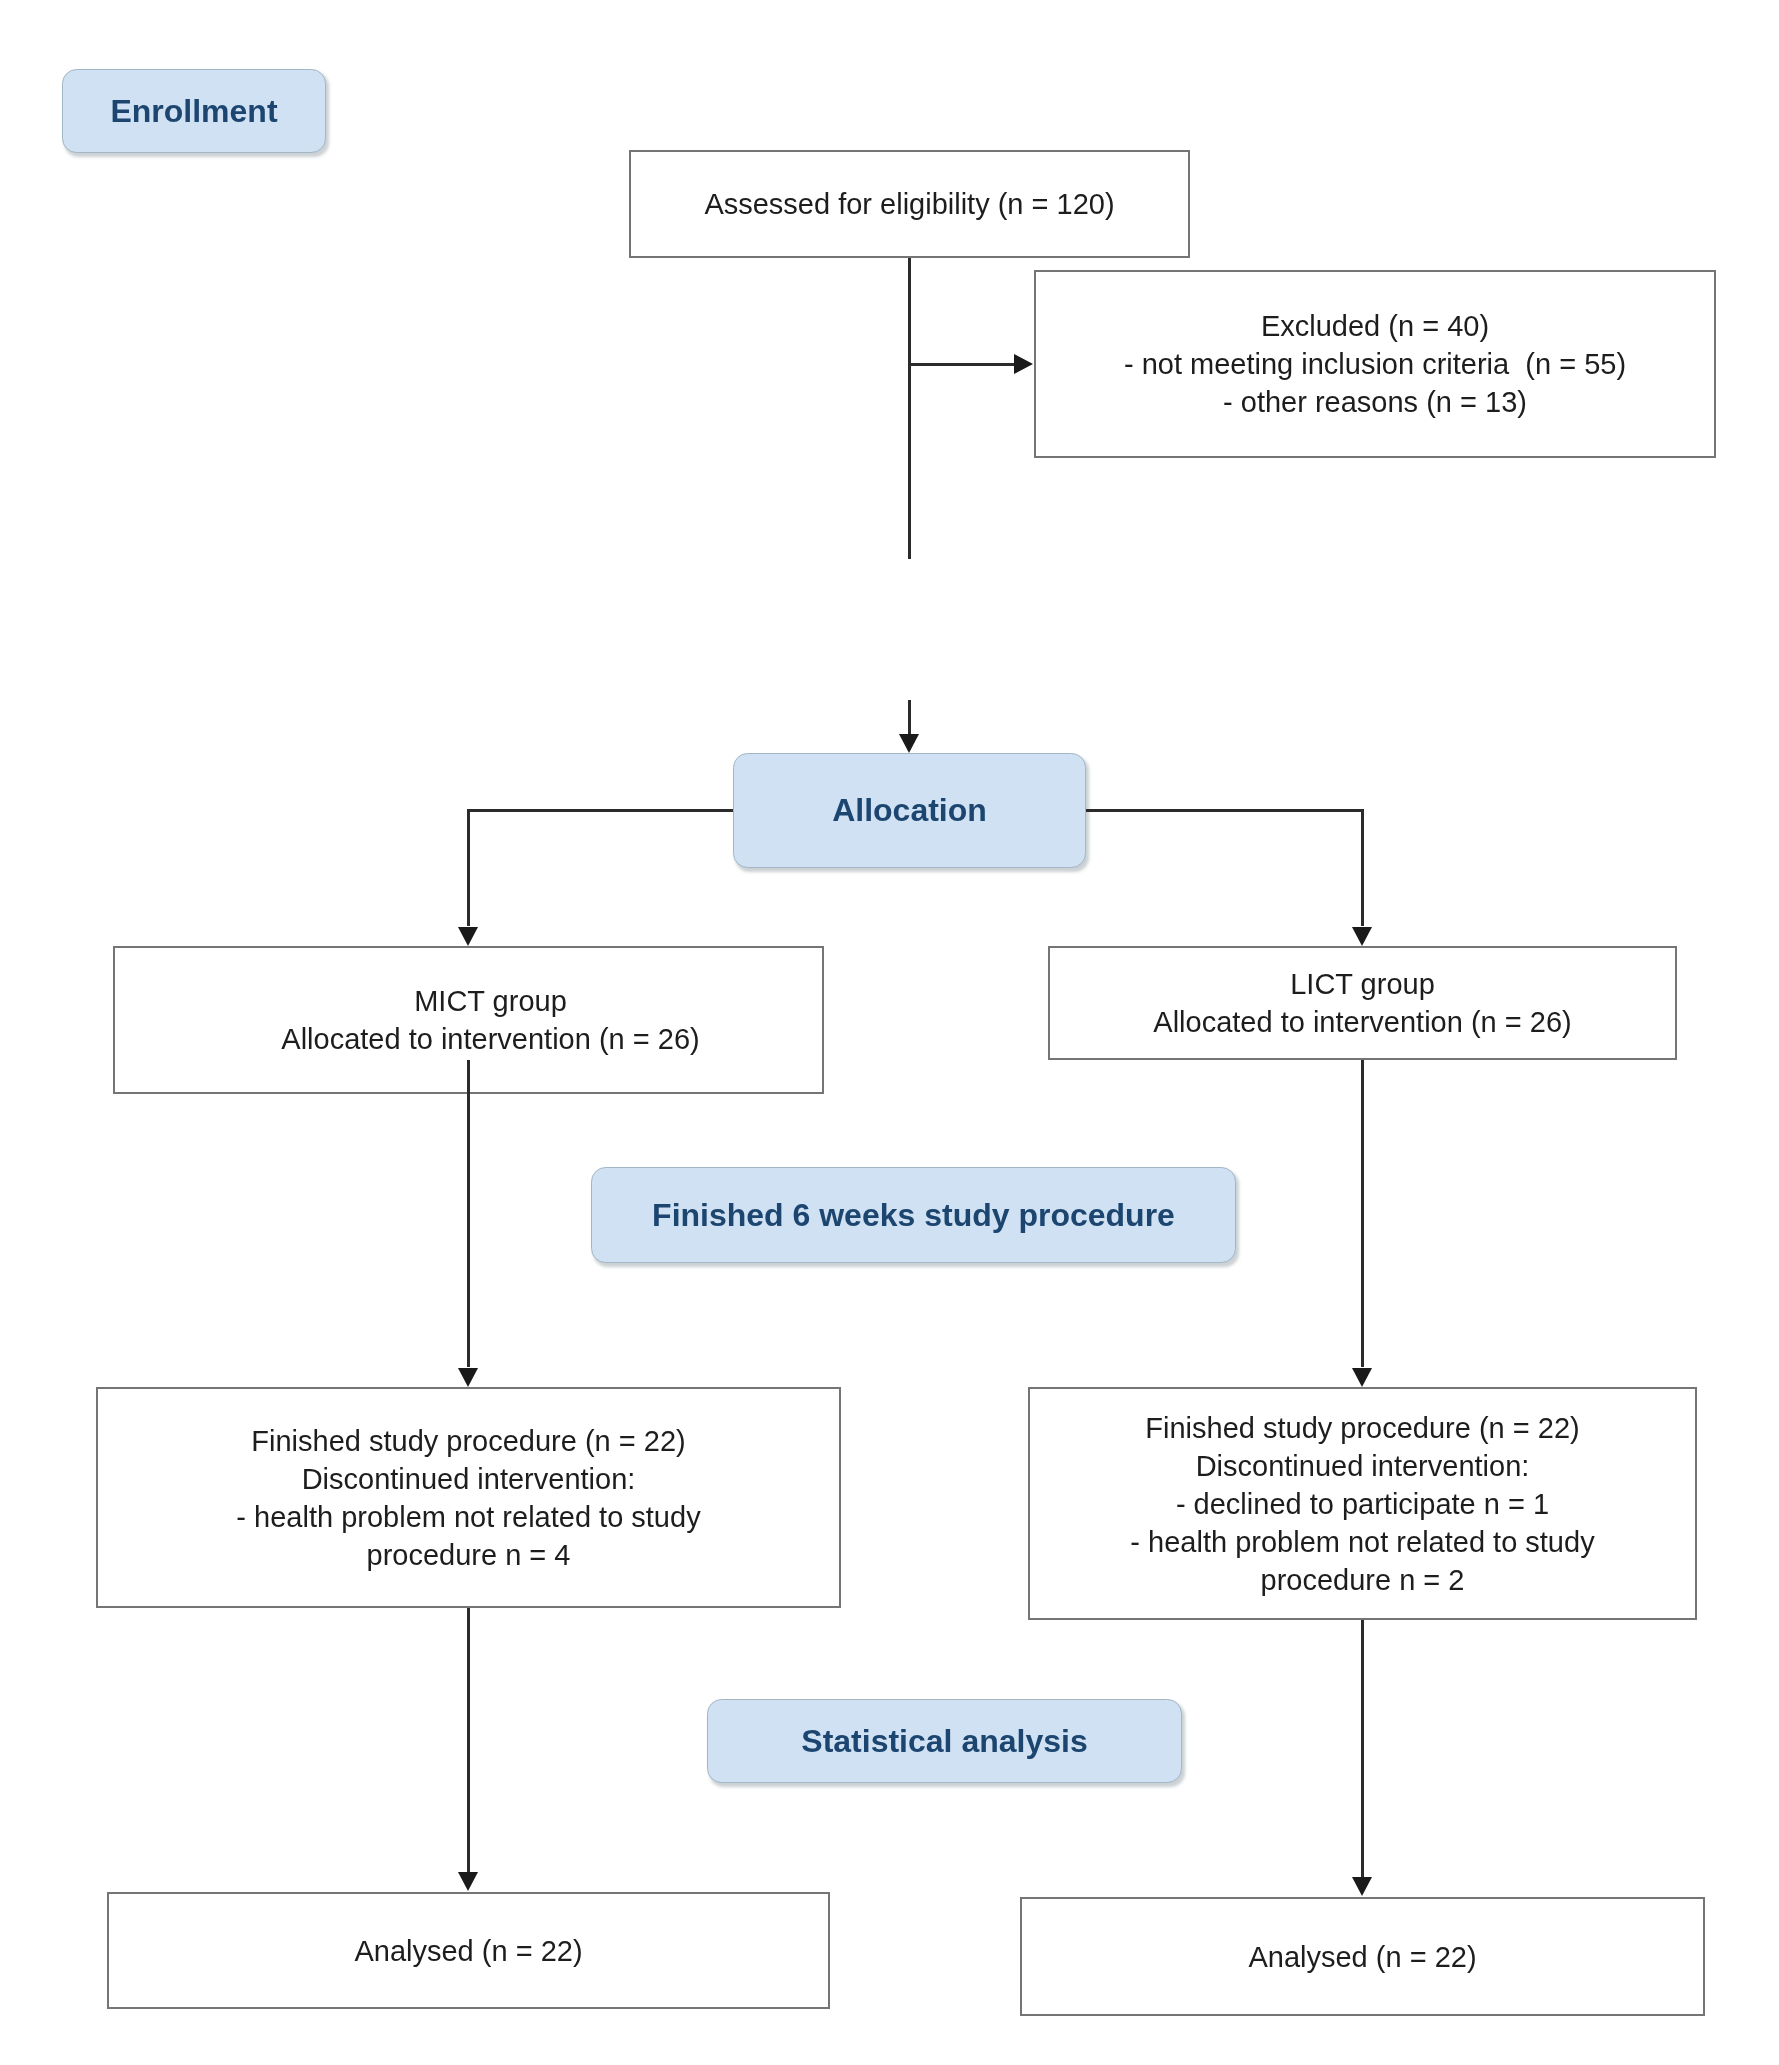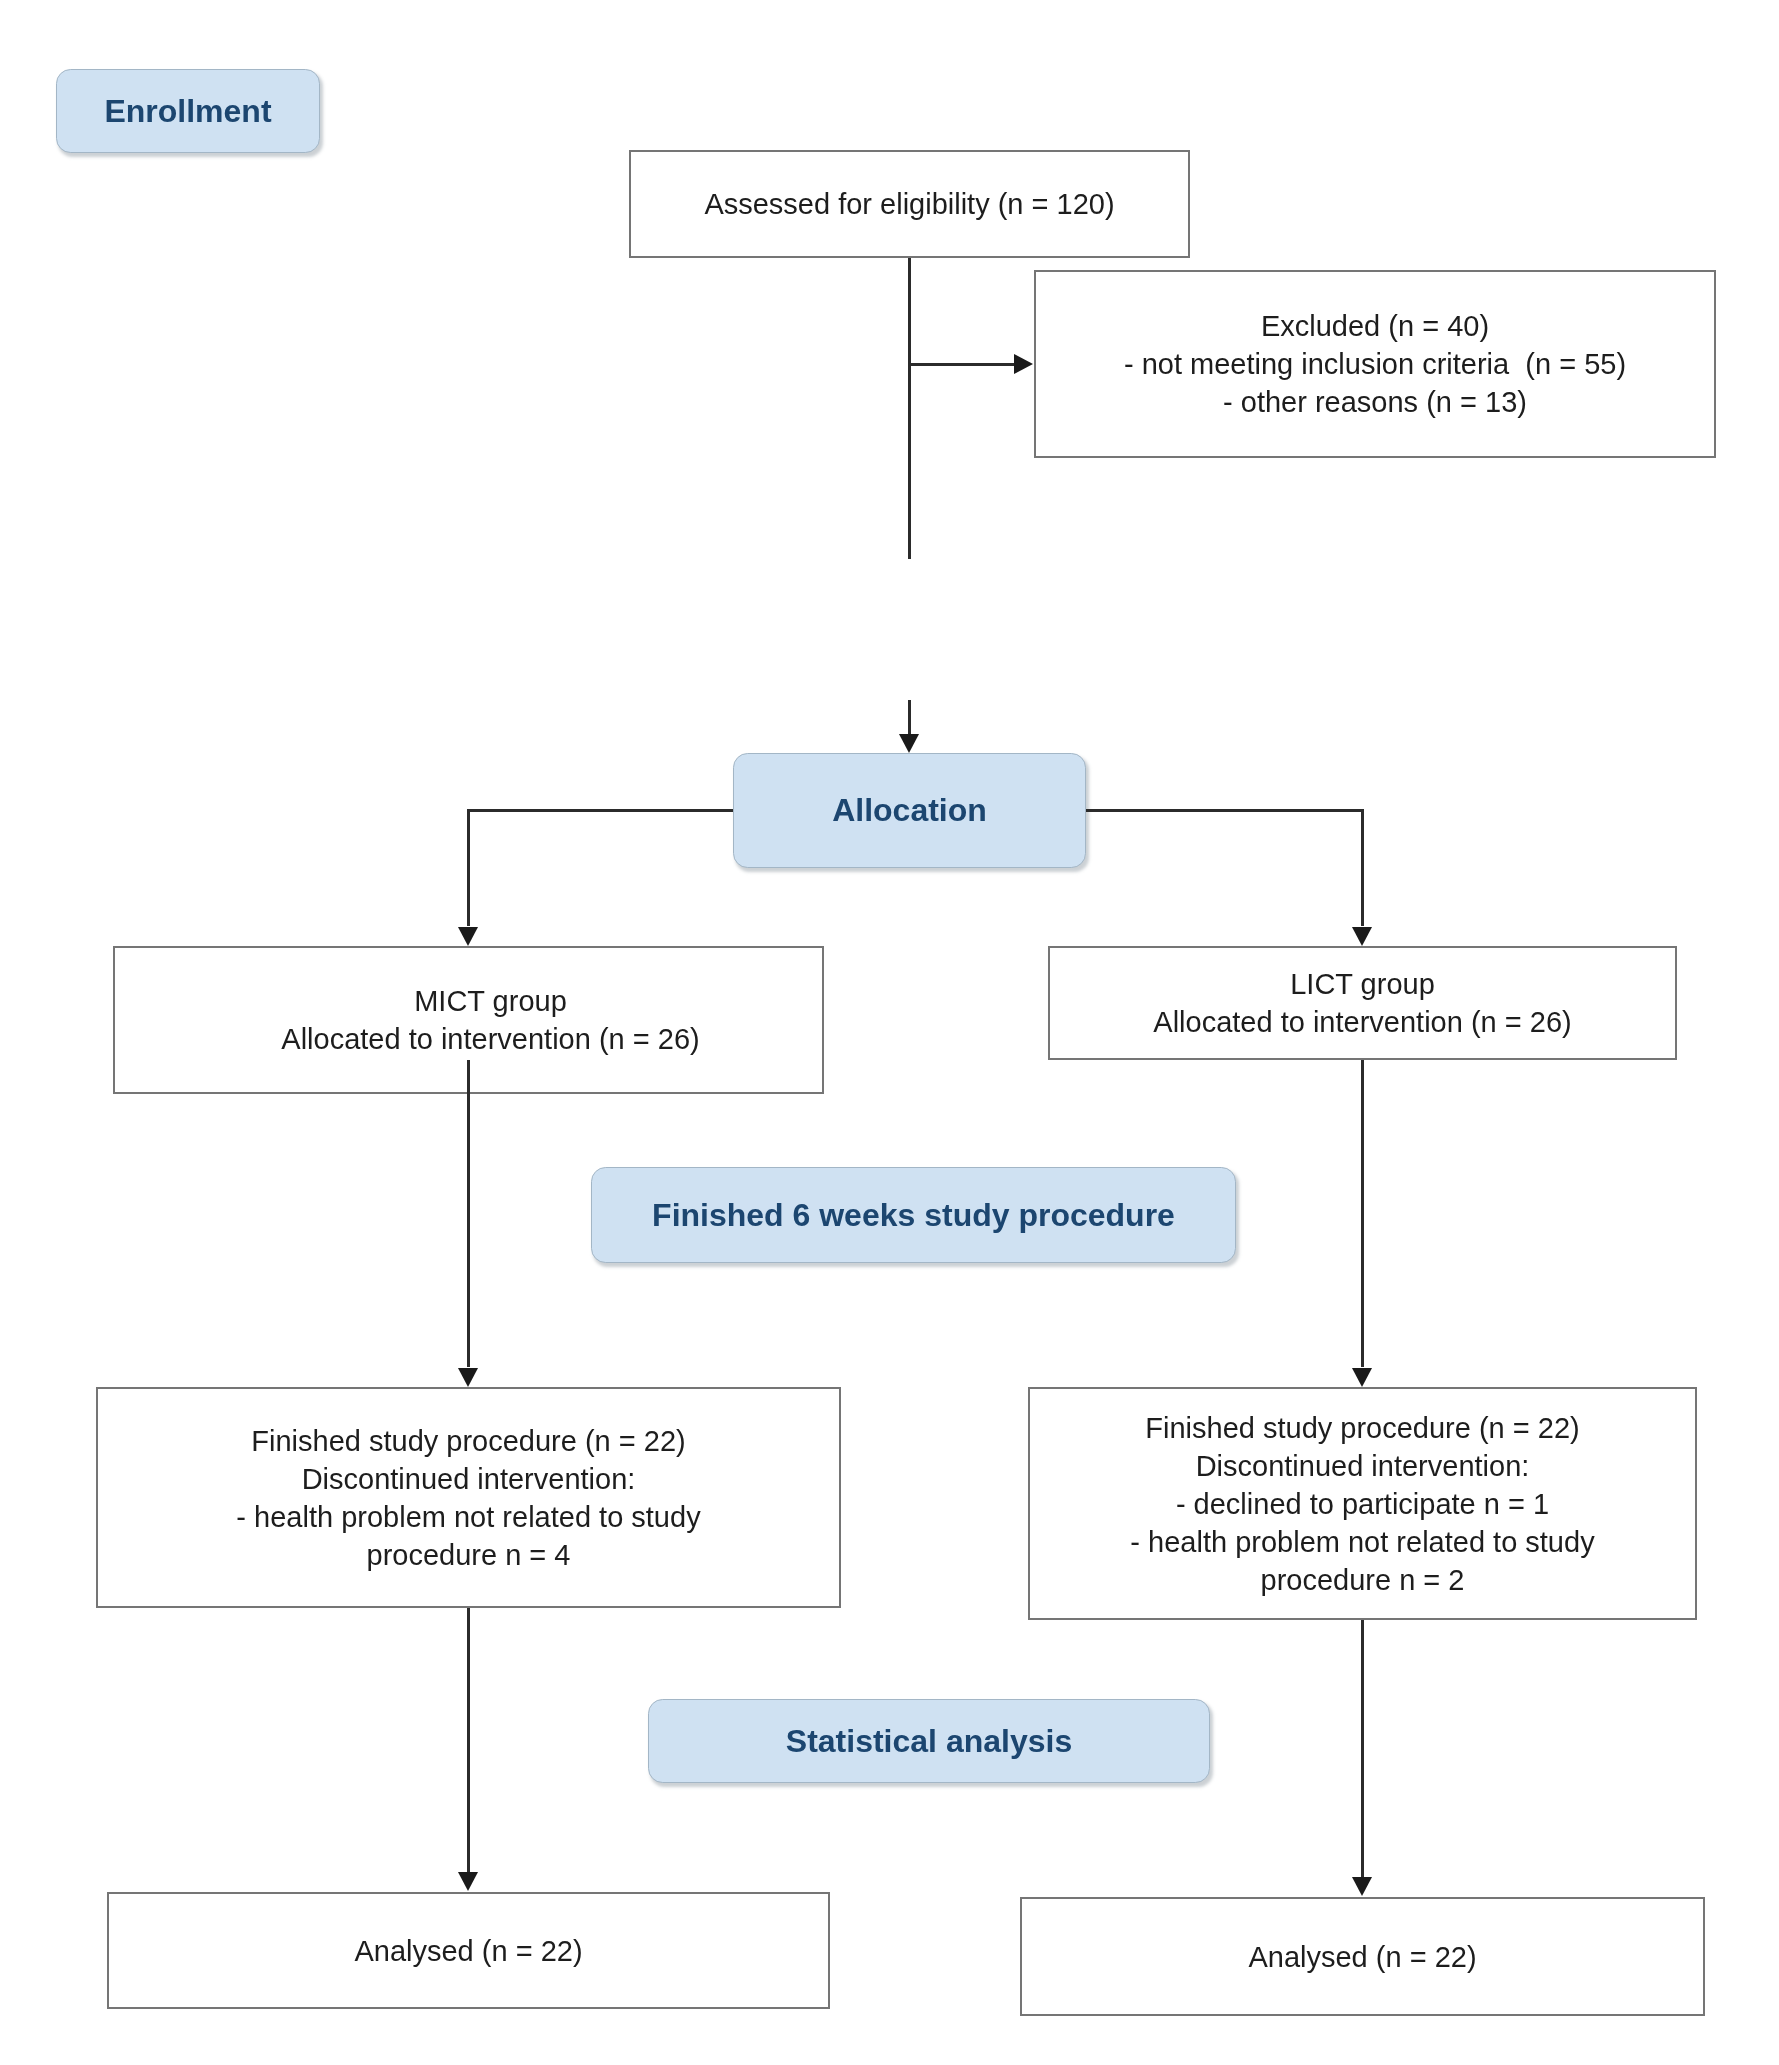--- a/index.html
+++ b/index.html
@@ -70,33 +70,33 @@
     border-top: 10.5px solid transparent;
     border-bottom: 10.5px solid transparent;
     border-left: 19.4px solid #1a1a1a;
   }
 </style>
 </head>
 <body>
 
 <div class="canvas">
 
-  <div class="badge" style="left:56px; top:69px; width:264px; height:84px;">
+  <div class="badge" style="left:62px; top:69px; width:264px; height:84px;">
     <span>Enrollment</span>
   </div>
 
   <div class="badge" style="left:733px; top:753px; width:353px; height:115px;">
     <span>Allocation</span>
   </div>
 
   <div class="badge" style="left:591px; top:1167px; width:645px; height:96px;">
     <span>Finished 6 weeks study procedure</span>
   </div>
 
-  <div class="badge" style="left:648px; top:1699px; width:562px; height:84px;text-align:right;">
+  <div class="badge" style="left:707px; top:1699px; width:475px; height:84px;text-align:right;">
     <span>Statistical analysis</span>
   </div>
 
   <div class="fbox" style="left:629px; top:150px; width:561px; height:108px;">
     <div class="tline">Assessed for eligibility (n = 120)</div>
   </div>
 
   <div class="fbox" style="left:1034px; top:270px; width:682px; height:188px;">
     <div class="tline">Excluded (n = 40)</div>
     <div class="tline">- not meeting inclusion criteria  (n = 55)</div>

